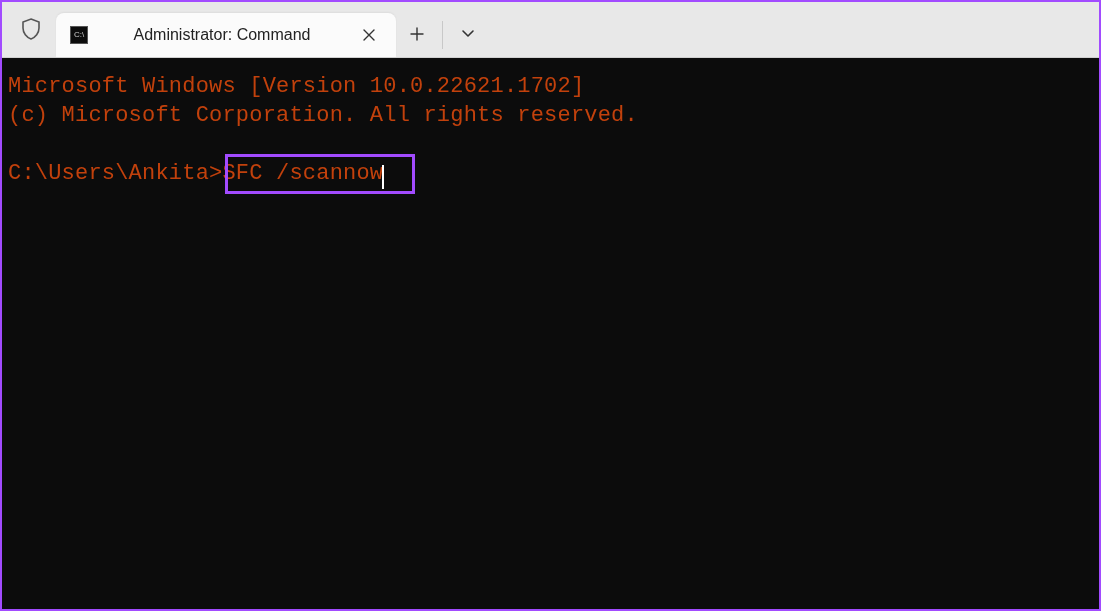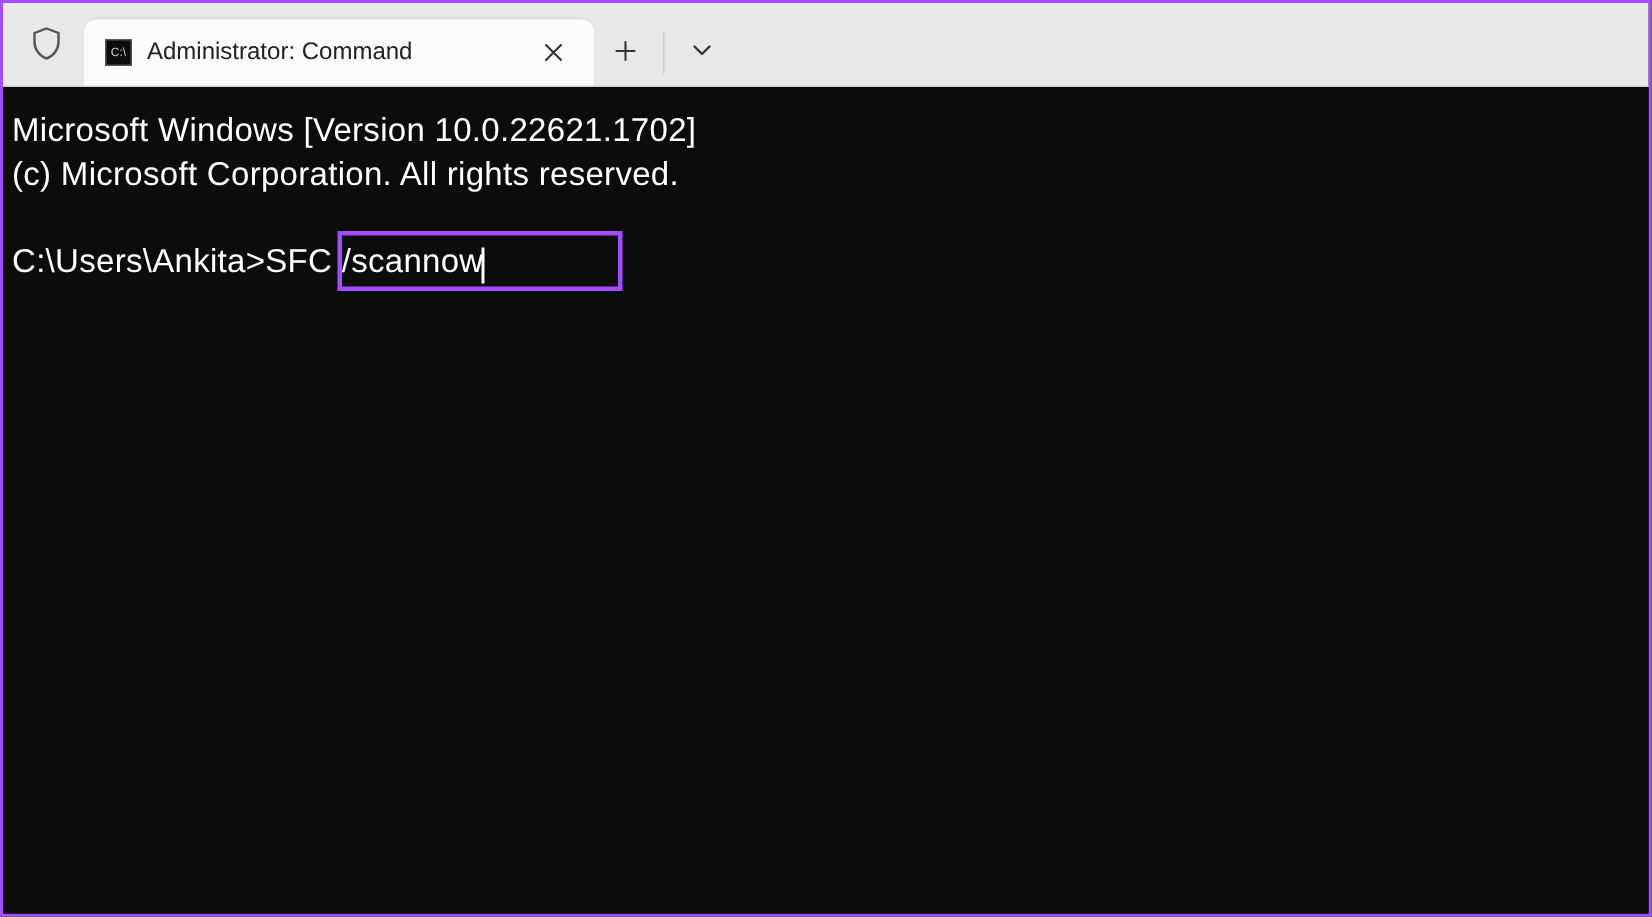--- a/index.html
+++ b/index.html
@@ -39,35 +39,35 @@
   }
   .tab::before, .tab::after {
     content: ""; position: absolute; bottom: 0; width: 10px; height: 10px;
   }
   .tab-icon {
     width: 18px; height: 18px; background: #0c0c0c; border: 1px solid #555;
     display: flex; align-items: center; justify-content: center;
     flex-shrink: 0;
   }
   .tab-icon .inner { font-size: 8px; color: #ccc; line-height: 1; }
-  .tab-title { font-size: 16px; color: #222; flex: 1; white-space: nowrap; overflow: hidden; text-overflow: clip; }
+  .tab-title { font-size: 16px; color: #222; flex: 1; white-space: nowrap; overflow: hidden; text-overflow: clip; text-align: center; }
   .tab-close {
     width: 26px; height: 26px; display: flex; align-items: center; justify-content: center;
     border-radius: 4px; color: #333; font-size: 14px;
   }
   .newtab, .chevron {
     width: 42px; height: 42px; display: flex; align-items: center; justify-content: center;
     color: #444; margin-bottom: 2px;
   }
   .divider { width: 1px; height: 28px; background: #c8c8c8; margin: 0 4px 8px 4px; }
   .terminal {
     flex: 1;
     background: #0c0c0c;
-    color: #ffffff;
-    font-family: Liberation Sans, sans-serif;
+    color: #c2410c;
+    font-family: Liberation Mono, monospace;
     font-size: 22px;
     line-height: 1.32;
     padding: 14px 6px 6px 6px;
     white-space: pre;
     letter-spacing: 0.2px;
     position: relative;
   }
   .prompt-line { position: relative; display: inline; }
   .highlight-box {
     position: absolute;

